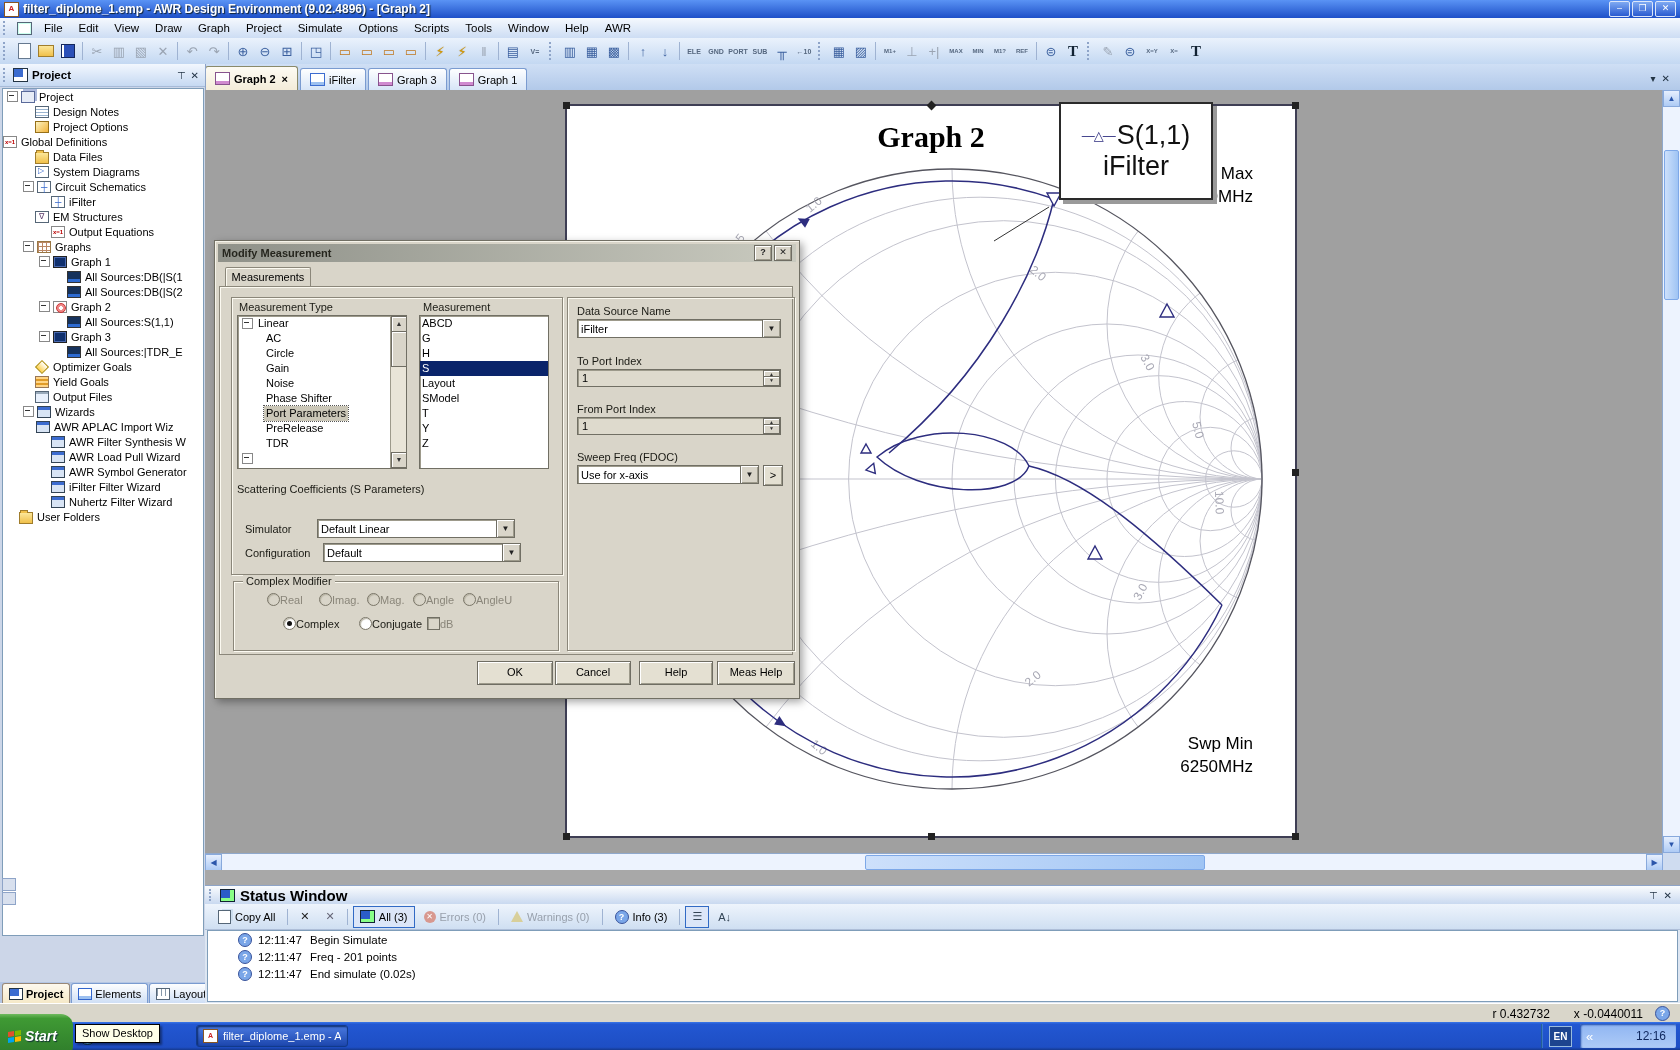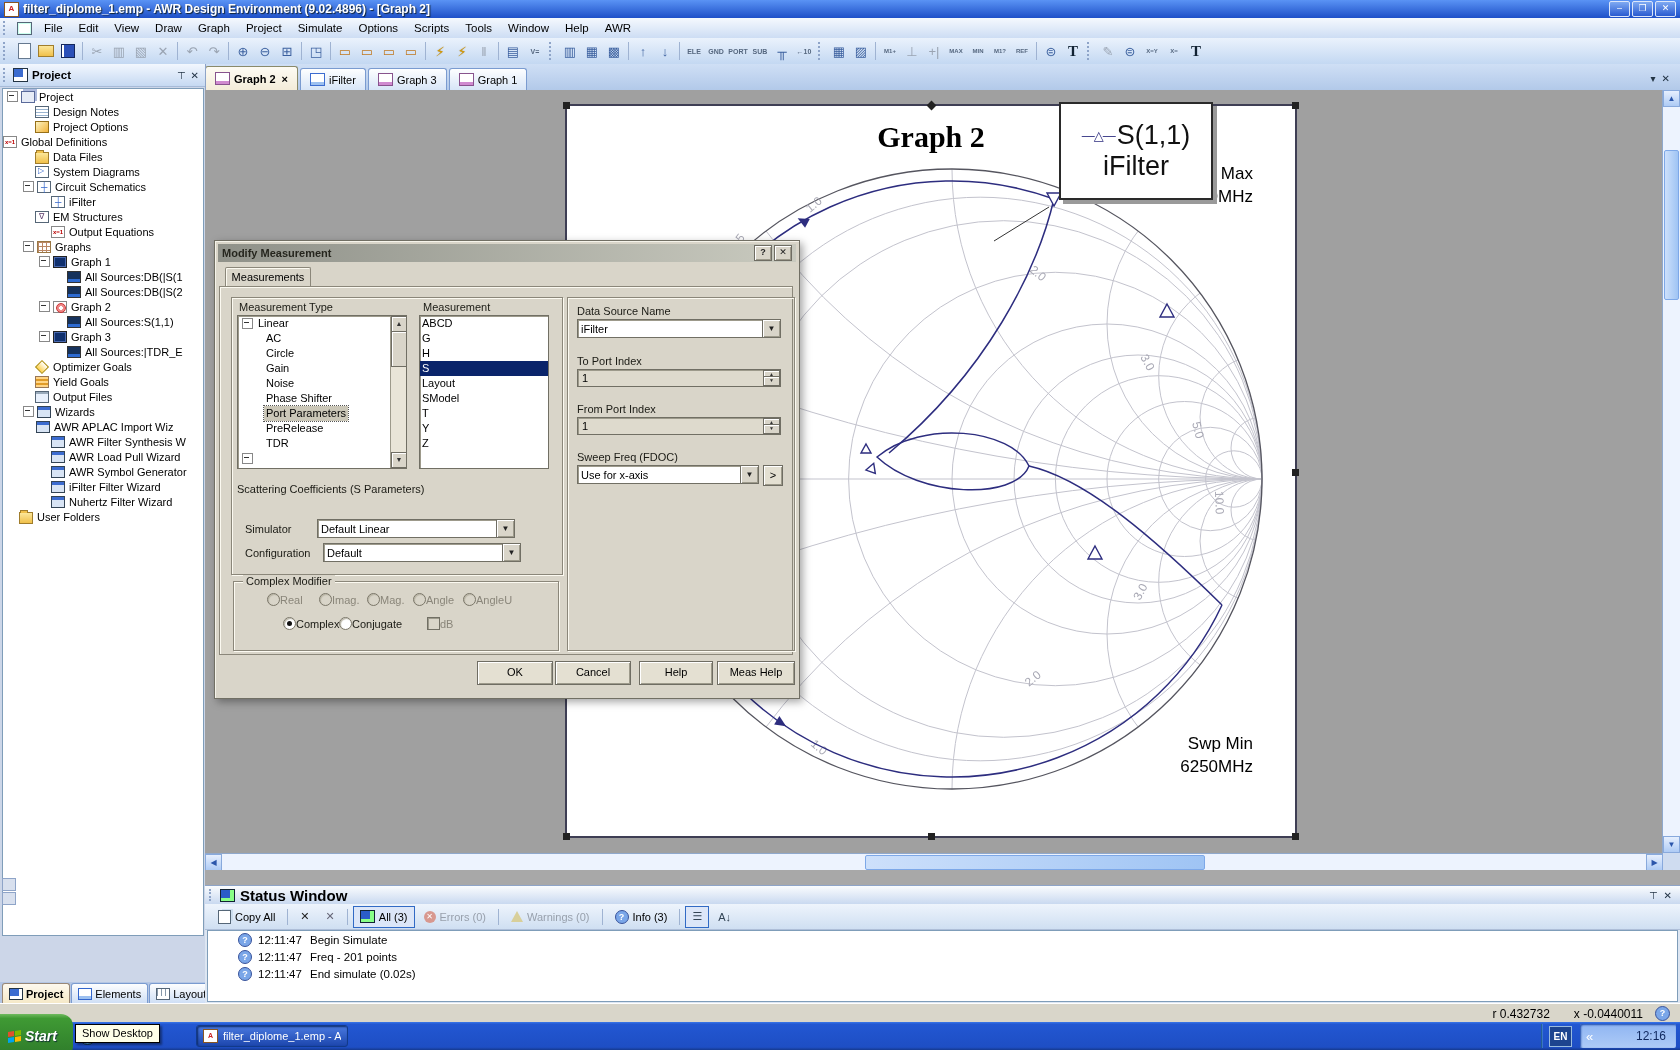--- a/index.html
+++ b/index.html
@@ -680,21 +680,21 @@
           <span class="dlbl dis" style="position:static">Angle</span>
         </span>
       <span class="ritem" style="left:248px;top:352px">
           <span class="radio dis"></span>
           <span class="dlbl dis" style="position:static">AngleU</span>
         </span>
       <span class="ritem" style="left:68px;top:376px">
           <span class="radio sel"></span>
           <span class="dlbl" style="position:static">Complex</span>
         </span>
-      <span class="ritem" style="left:124px;top:376px">
+      <span class="ritem" style="left:144px;top:376px">
           <span class="radio"></span>
           <span class="dlbl" style="position:static">Conjugate</span>
         </span>
       <span class="ritem" style="left:212px;top:376px">
           <span class="chk"></span>
           <span class="dlbl dis" style="position:static">dB</span>
         </span>
 
       <div class="etched" style="position:absolute;left:352px;top:56px;width:226px;height:352px;"></div>
       <span class="dlbl" style="left:362px;top:64px">Data Source Name</span>

